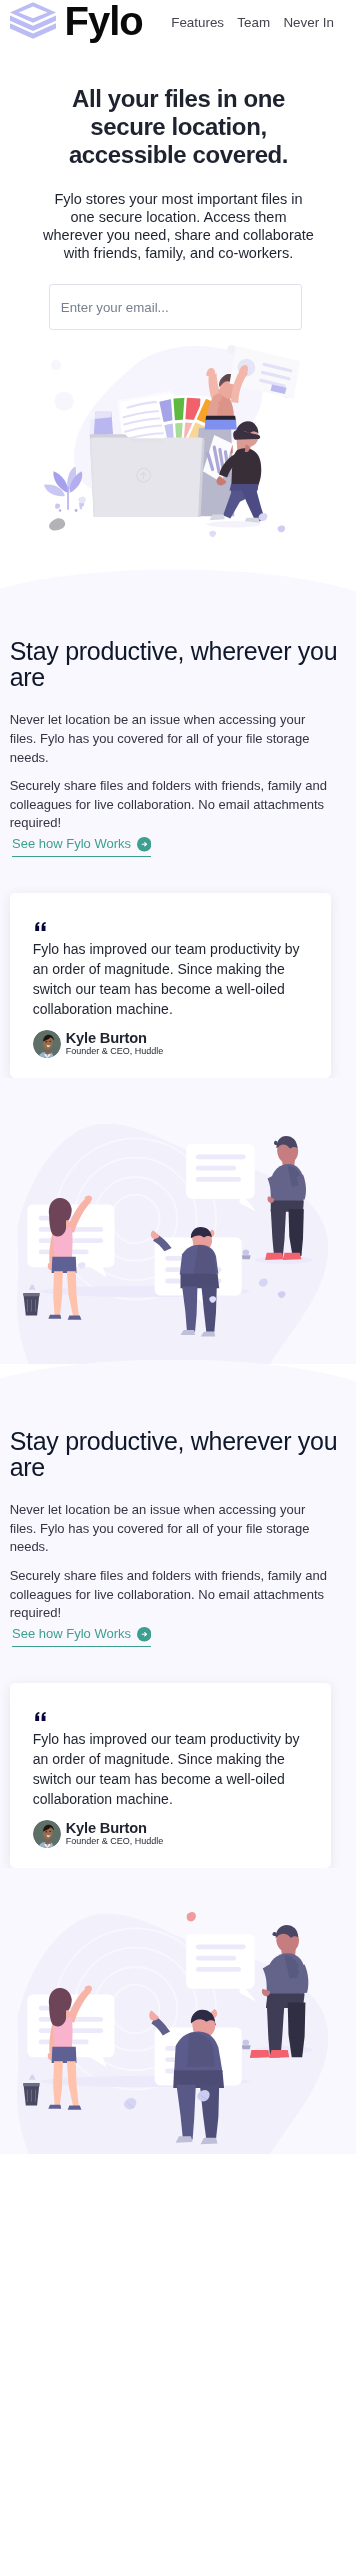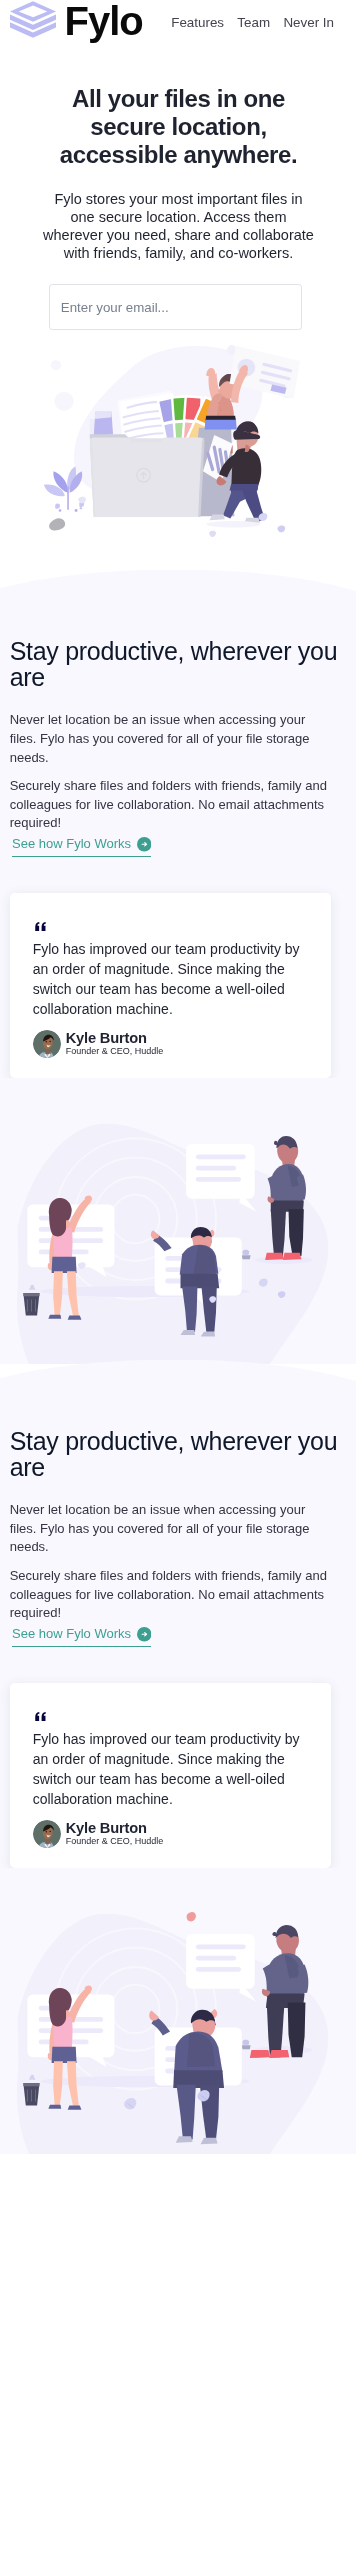--- a/index.html
+++ b/index.html
@@ -2,21 +2,21 @@
 <html style="font-size:13px"><head>
 <meta charset="utf-8">
 <title>Fylo</title>
 <style>
   *{box-sizing:border-box;margin:0;padding:0;}
   html,body{width:357px;}
   body{font-family:"Liberation Sans",sans-serif;background:#ffffff;color:#070439;-webkit-font-smoothing:antialiased;}
 
   
   header.site-header{display:flex;align-items:center;justify-content:space-between;padding:0 23px 0 9.7px;height:43px;}
-  .logo{display:flex;gap:8.9px;text-decoration:none;margin-top:-1.6px;}
+  .logo{display:flex;align-items:center;gap:8.9px;text-decoration:none;margin-top:-1.6px;}
   .logo-mark{width:46px;height:37px;display:block;flex:none;}
   .logo-word{font-size:40px;font-weight:700;letter-spacing:-1px;line-height:1;color:#0a0a0a;}
   nav.main-nav{display:flex;align-items:center;gap:13.3px;margin-top:2.4px;}
   nav.main-nav a{font-size:13.4px;color:#444450;text-decoration:none;white-space:nowrap;}
 
   
   .hero{padding:0 22.5px;text-align:center;}
   .hero-form{padding:0 26px;}
   .hero h1{font-size:24px;line-height:28px;font-weight:700;letter-spacing:-0.4px;color:#1f2330;margin-top:42px;}
   .hero p.lead{font-size:14.5px;line-height:18px;color:#1f2330;margin-top:21px;padding:0;}
@@ -66,21 +66,21 @@
     <span class="logo-word">Fylo</span>
   </a>
   <nav class="main-nav">
     <a href="#">Features</a>
     <a href="#">Team</a>
     <a href="#">Never In</a>
   </nav>
 </header>
 
 <section class="hero">
-  <h1><span>All your files in one</span><br><span>secure location,</span><br><span>accessible anywhere.</span></h1>
+  <h1><span>All your files in one</span><br><span>secure location,</span><br><span>accessible covered.</span></h1>
   <p class="lead"><span>Fylo stores your most important files in</span><br><span>one secure location. Access them</span><br><span>wherever you need, share and collaborate</span><br><span>with friends, family, and co-workers.</span></p>
   <form class="hero-form">
     <input class="field" type="email" placeholder="Enter your email..." style="">
   </form>
 </section>
 
 <div class="illu1-wrap">
 <svg class="illu1" viewBox="0 0 443 300" xmlns="http://www.w3.org/2000/svg">
 
   <path d="M160 46c30-30 85-36 126-24 34 10 44 34 39 62-6 33-32 42-44 63-13 23-10 48-32 58-26 12-82 9-120-4-30-10-42-28-36-62 7-38 46-75 67-93Z" fill="#f6f5fd"></path>

